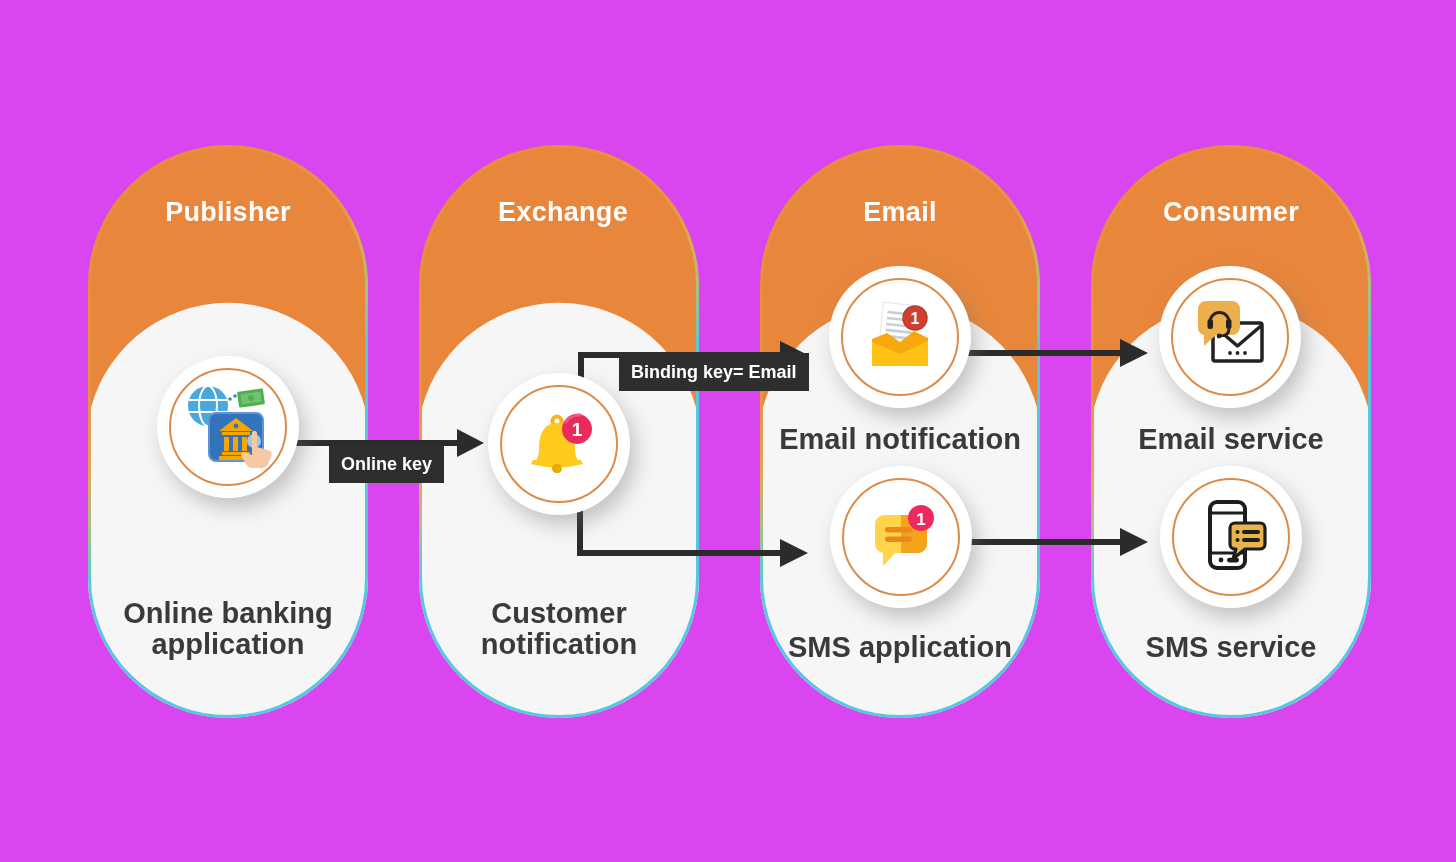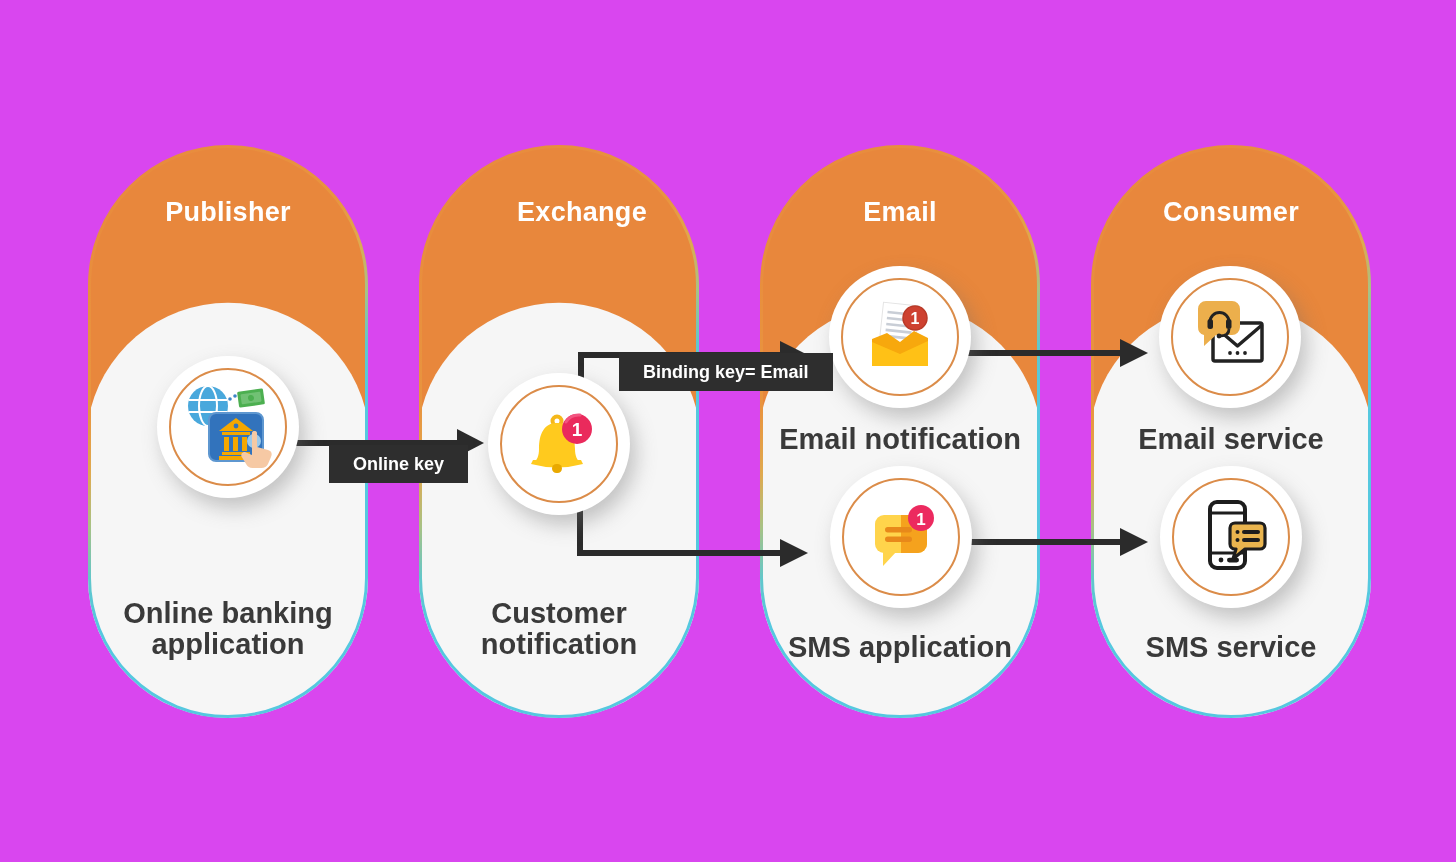--- a/index.html
+++ b/index.html
@@ -14,21 +14,21 @@
     color:#ffffff;font-size:27px;font-weight:bold;line-height:32px;
     letter-spacing:.3px;
   }
   .item-label{
     position:absolute;width:280px;text-align:center;
     color:#3a3a3a;font-size:29px;font-weight:bold;line-height:31px;
     white-space:pre-line;
   }
   .arrow-label{
     position:absolute;background:#2e2e2e;color:#ffffff;
-    font-size:18px;font-weight:bold;padding:9px 24px;line-height:20px;
+    font-size:18px;font-weight:bold;padding:9px 12px;line-height:20px;
     white-space:nowrap;
   }
   .node{
     position:absolute;width:142px;height:142px;border-radius:50%;
     background:#ffffff;
     box-shadow:6px 10px 20px rgba(110,110,110,.38);
     display:flex;align-items:center;justify-content:center;
   }
   .node .ring{
     position:absolute;inset:12px;border-radius:50%;
@@ -75,21 +75,21 @@
     <g fill="#2b2b2b" stroke="none">
       <polygon points="457,429 457,457 484,443"></polygon>
       <polygon points="780,341 780,369 808,355"></polygon>
       <polygon points="780,539 780,567 808,553"></polygon>
       <polygon points="1120,339 1120,367 1148,353"></polygon>
       <polygon points="1120,528 1120,556 1148,542"></polygon>
     </g>
   </svg>
 
   <div class="hdr" style="left:88px;top:196px">Publisher</div>
-  <div class="hdr" style="left:442px;top:196px">Exchange</div>
+  <div class="hdr" style="left:423px;top:196px">Exchange</div>
   <div class="hdr" style="left:760px;top:196px">Email</div>
   <div class="hdr" style="left:1091px;top:196px">Consumer</div>
 
   <div class="node" style="left:157px;top:356px">
     <span class="ring"></span>
     <svg width="96" height="96" viewBox="0 0 96 96">
 
       <circle cx="28" cy="27" r="20" fill="#49a8dc"></circle>
       <ellipse cx="28" cy="27" rx="9" ry="20" fill="none" stroke="#ffffff" stroke-width="2"></ellipse>
       <line x1="9" y1="21" x2="47" y2="21" stroke="#ffffff" stroke-width="2"></line>

